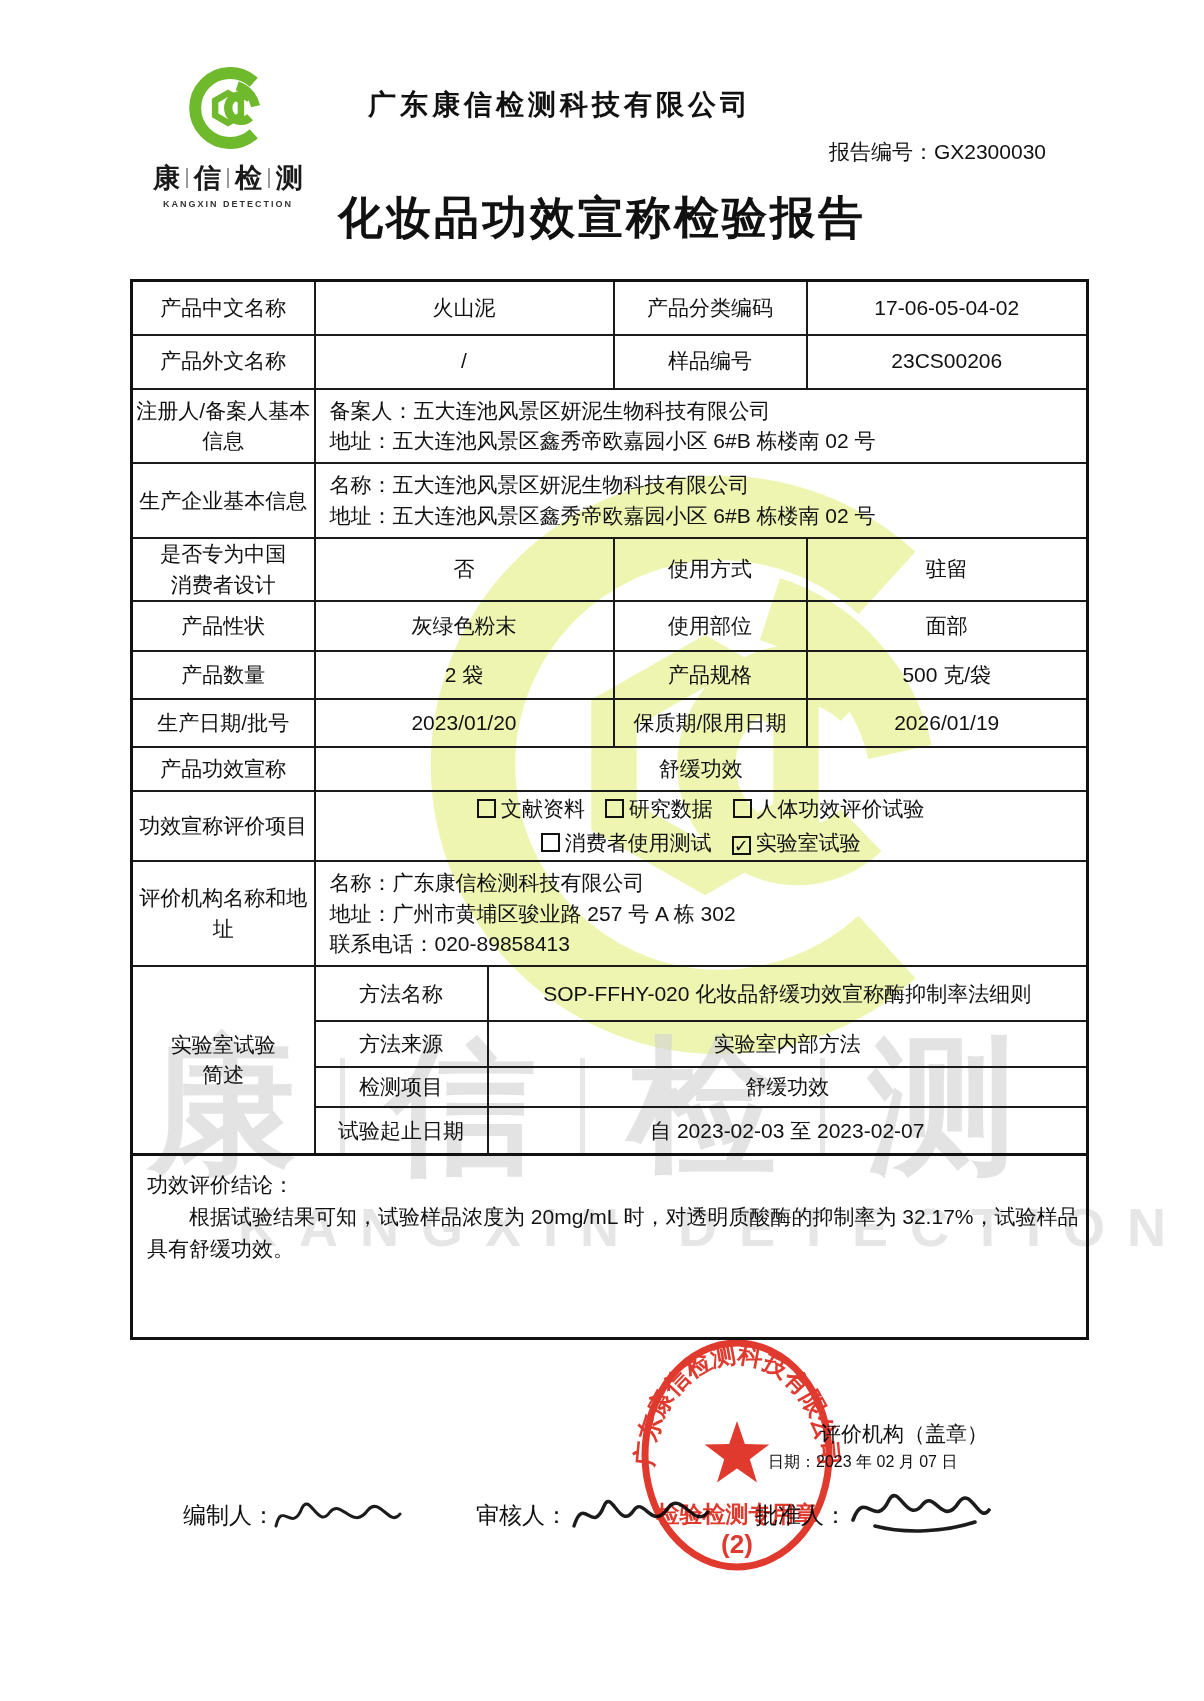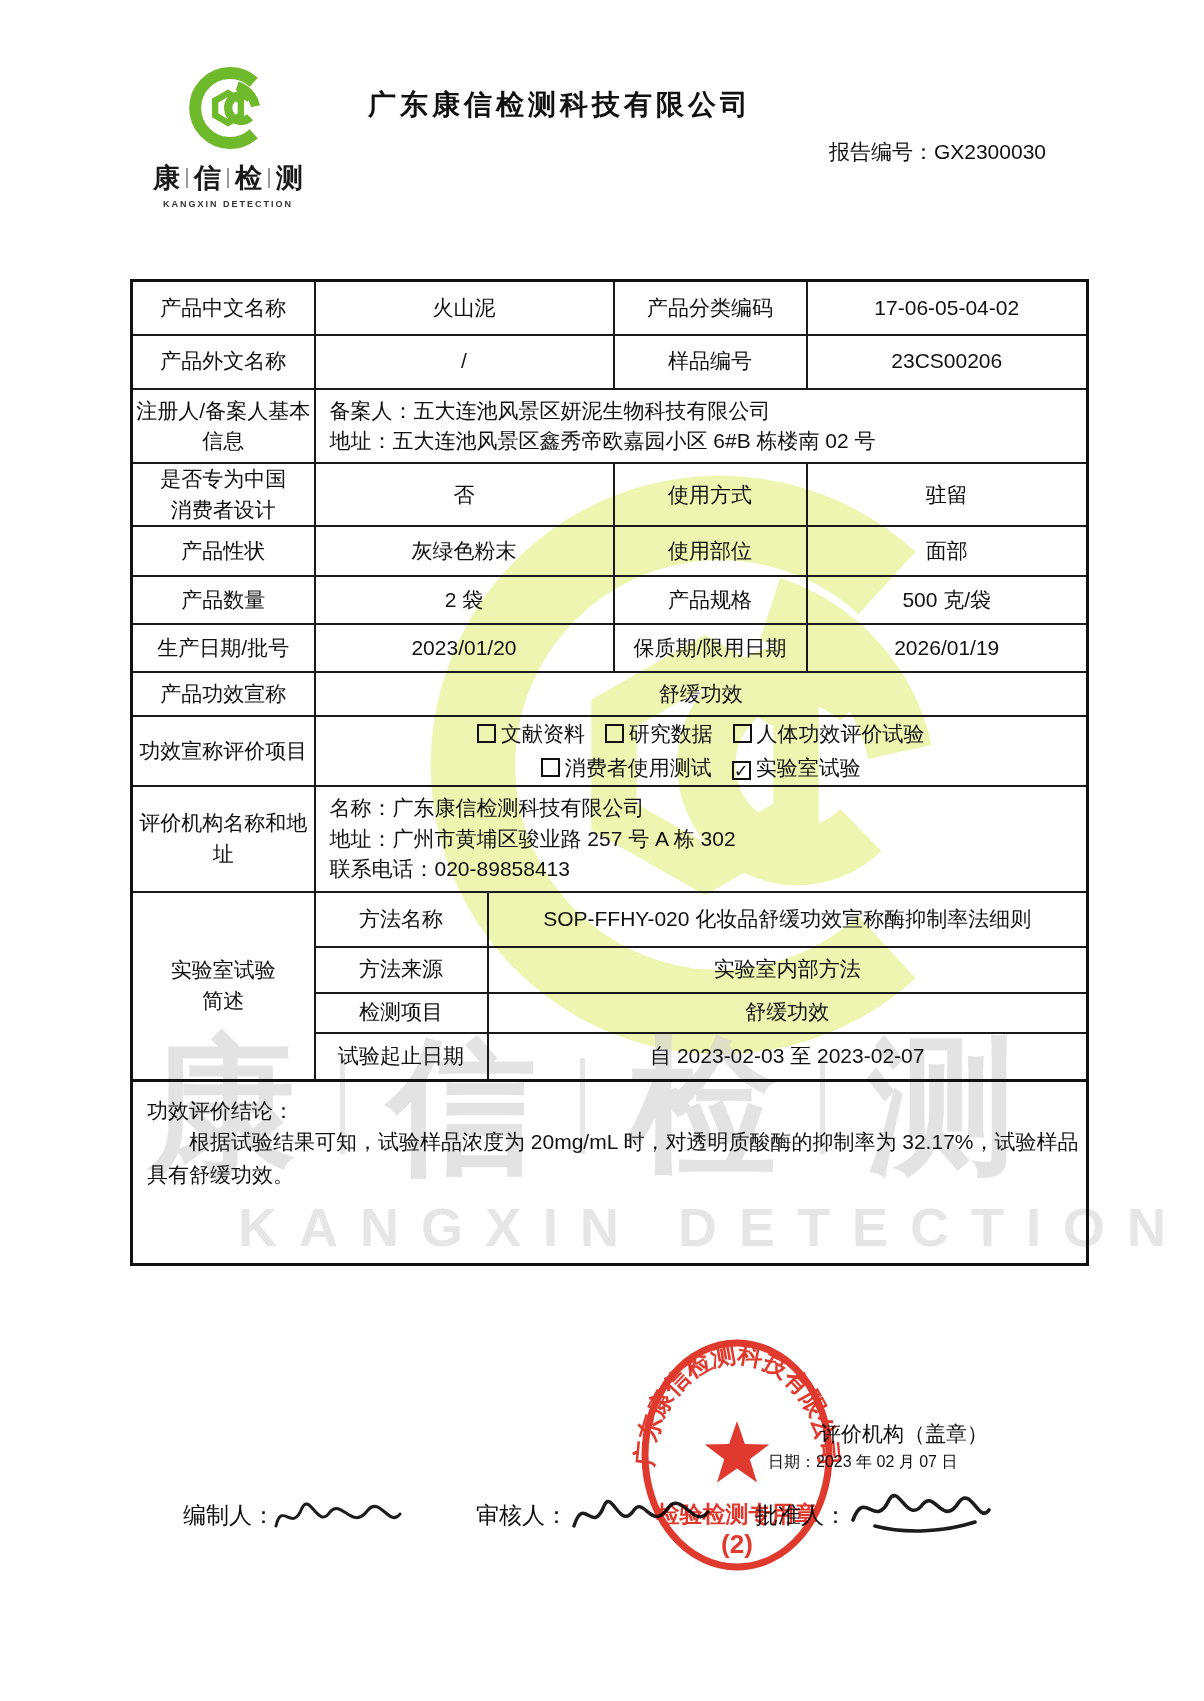--- a/index.html
+++ b/index.html
@@ -103,20 +103,21 @@
       <span>检</span>
         <span class="sep"></span>
       <span>测</span>
     </div>
     <div class="logo-en">KANGXIN DETECTION</div>
   </div>
   <div class="company-name">广东康信检测科技有限公司</div>
   <div class="report-no">
     <span>报告编号：</span><span>GX2300030</span>
   </div>
+  <div class="doc-title">化妆品功效宣称检验报告</div>
 
   <table class="report-table">
     <colgroup>
         <col style="width:183px">
         <col style="width:299px">
         <col style="width:193px">
         <col style="width:281px">
       </colgroup>
     <tbody>
         <tr style="height:54px">
@@ -131,20 +132,27 @@
       <td>样品编号</td>
       <td>23CS00206</td>
     </tr>
     <tr style="height:68px">
       <td>注册人/备案人基本信息</td>
       <td colspan="3" class="left">
         <div>备案人：五大连池风景区妍泥生物科技有限公司</div>
         <div>地址：五大连池风景区鑫秀帝欧嘉园小区 6#B 栋楼南 02 号</div>
       </td>
     </tr>
+    <tr style="height:68px">
+      <td>生产企业基本信息</td>
+      <td colspan="3" class="left">
+        <div>名称：五大连池风景区妍泥生物科技有限公司</div>
+        <div>地址：五大连池风景区鑫秀帝欧嘉园小区 6#B 栋楼南 02 号</div>
+      </td>
+    </tr>
     <tr style="height:56px">
       <td style="padding:0 26px">是否专为中国消费者设计</td>
       <td>否</td>
       <td>使用方式</td>
       <td>驻留</td>
     </tr>
     <tr style="height:50px">
       <td>产品性状</td>
       <td>灰绿色粉末</td>
       <td>使用部位</td>

